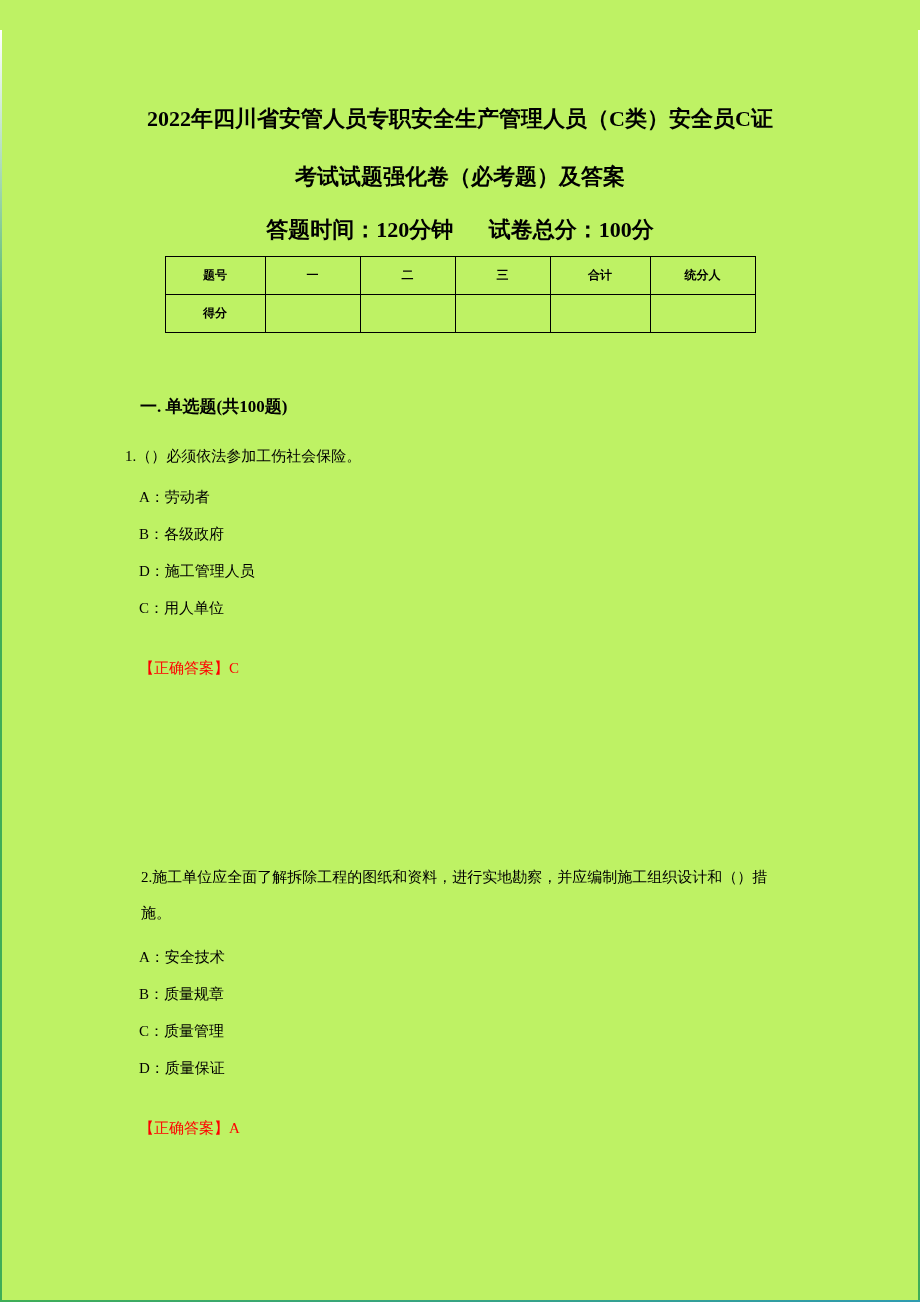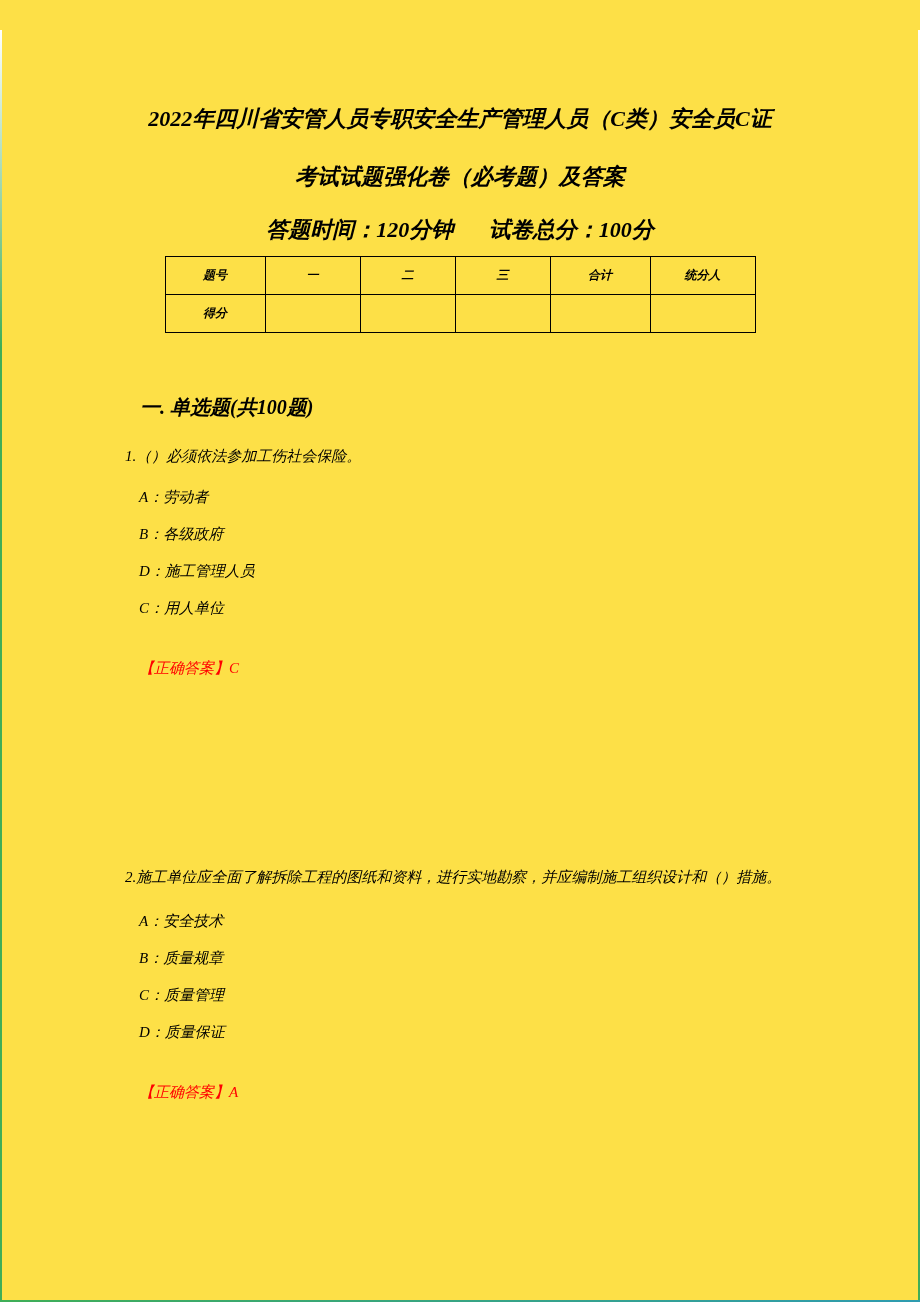--- a/index.html
+++ b/index.html
@@ -1,25 +1,24 @@
 <!DOCTYPE html>
 <html style="--answer-red: #ff0000; --edge-green: #3fae57; --edge-teal: #2e9bb0;"><head>
 <meta charset="utf-8">
 <style>
   html, body { margin: 0; padding: 0; }
   body { background: #ffffff; }
   .page {
     position: relative;
     width: 920px;
     height: 1302px;
-    background: #fde047;
+    background: #bef264;
     overflow: hidden;
     color: #000;
     font-family: "Liberation Serif", "DejaVu Serif", serif;
-    font-style: italic;
   }
   
   .edge { position: absolute; }
   .edge-left   { left: 0; top: 30px; bottom: 0; width: 2px;
                  background: linear-gradient(180deg, #ffffff 0%, var(--edge-green, #3fae57) 25%, var(--edge-green, #3fae57) 100%); }
   .edge-right  { right: 0; top: 30px; bottom: 0; width: 2px;
                  background: linear-gradient(180deg, #ffffff 0%, var(--edge-teal, #2e9bb0) 45%, var(--edge-green, #3fae57) 100%); }
   .edge-bottom { left: 0; right: 0; bottom: 0; height: 2px;
                  background: linear-gradient(90deg, var(--edge-green, #3fae57), var(--edge-teal, #2e9bb0)); }
 
@@ -51,34 +50,34 @@
     height: 37px;
     text-align: center;
     vertical-align: middle;
     font-size: 12px;
     font-weight: bold;
     padding: 0;
   }
 
   .section {
     margin: 60px 0 0 140px;
-    font-size: 20px;
+    font-size: 17px;
     font-weight: bold;
     line-height: 28px;
   }
 
   .question {
     margin-left: 125px;
     width: 672px;
     font-size: 15px;
   }
   .q1 { margin-top: 20px; }
   .q2 { margin-top: 180px; }
   .q-text { margin: 0; line-height: 30px; }
-  .q2 .q-text { line-height: 36px; }
+  .q2 .q-text { line-height: 36px; margin-left: 16px; }
   .option { margin: 15px 0 0 14px; line-height: 22px; }
   .answer {
     margin: 38px 0 0 14px;
     line-height: 22px;
     color: var(--answer-red, #ff0000);
   }
 </style>
 </head>
 <body>
 

